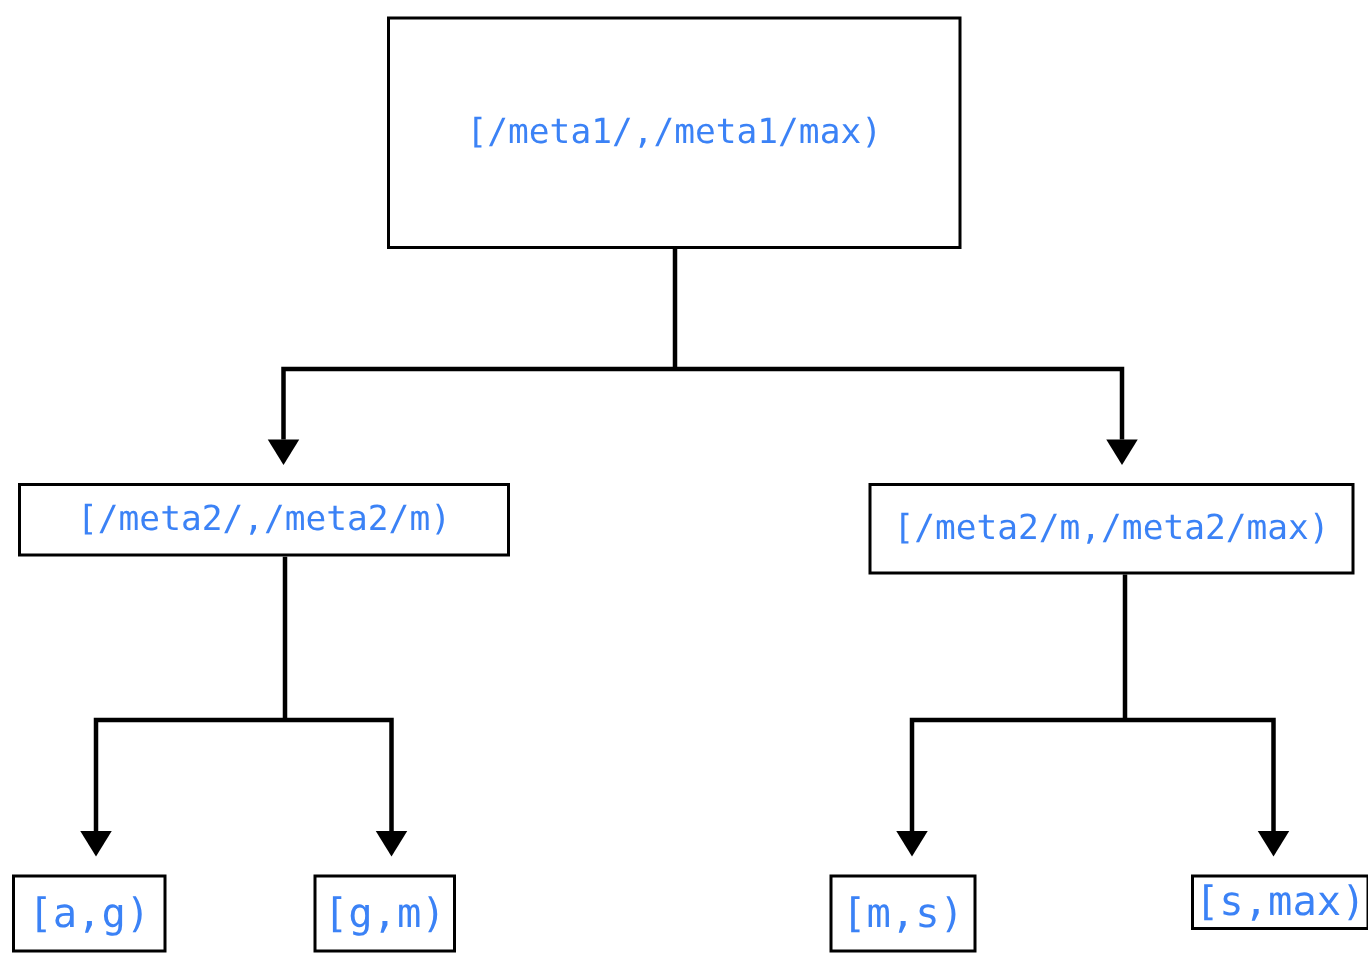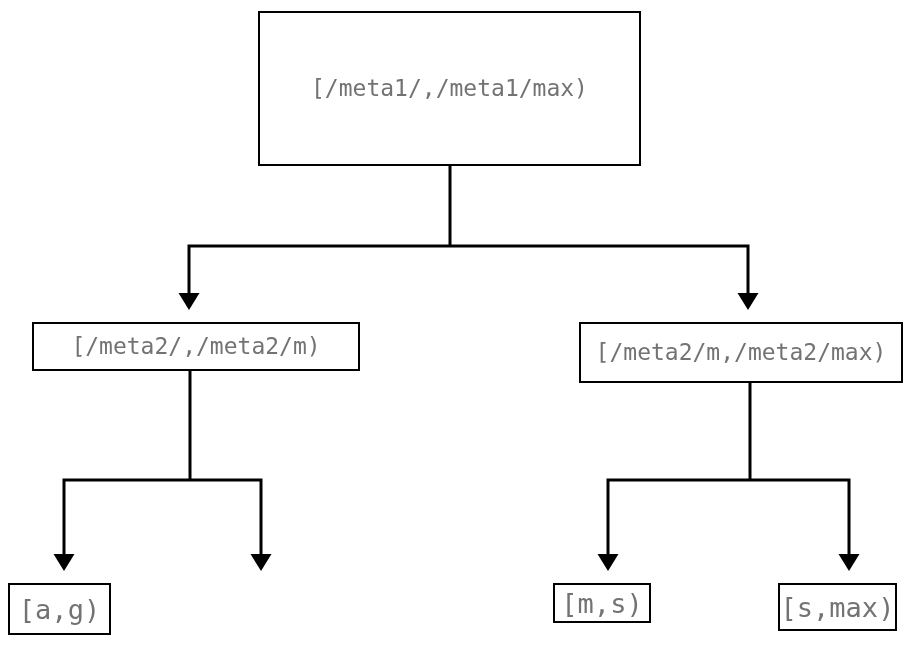--- a/index.html
+++ b/index.html
@@ -24,21 +24,21 @@
     height: 652px;
   }
   .node-box {
     position: absolute;
     box-sizing: border-box;
     border: 2px solid #000000;
     background: #ffffff;
     display: flex;
     align-items: center;
     justify-content: center;
-    color: #737373;
+    color: #3b82f6;
     font-family: "DejaVu Sans Mono", "Liberation Mono", monospace;
     white-space: pre;
     z-index: 2;
   }
   .node-label {
     display: block;
     line-height: 1;
     letter-spacing: 0px;
   }
   .level-root .node-label { font-size: 23px; }
@@ -83,34 +83,37 @@
     <g>
       <path d="M 750 480 L 849 480 L 849 554" stroke="#000000" stroke-width="3" fill="none"></path>
       <polygon points="838.5,554 859.5,554 849,571" fill="#000000"></polygon>
     </g>
   </svg>
 
   <div class="node-box level-root" style="left:258px; top:11px; width:383px; height:155px;">
     <span class="node-label">[/meta1/,/meta1/max)</span>
   </div>
 
-  <div class="node-box level-mid" style="left:32px; top:322px; width:328px; height:49px;">
+  <div class="node-box level-mid" style="left:12px; top:322px; width:328px; height:49px;">
     <span class="node-label">[/meta2/,/meta2/m)</span>
   </div>
 
   <div class="node-box level-mid" style="left:579px; top:322px; width:324px; height:61px;">
     <span class="node-label">[/meta2/m,/meta2/max)</span>
   </div>
 
   <div class="node-box level-leaf" style="left:8px; top:583px; width:103px; height:52px;">
     <span class="node-label">[a,g)</span>
   </div>
 
+  <div class="node-box level-leaf" style="left:209px; top:583px; width:95px; height:52px;">
+    <span class="node-label">[g,m)</span>
+  </div>
 
-  <div class="node-box level-leaf" style="left:553px; top:583px; width:98px; height:40px;">
+  <div class="node-box level-leaf" style="left:553px; top:583px; width:98px; height:52px;">
     <span class="node-label">[m,s)</span>
   </div>
 
-  <div class="node-box level-leaf" style="left:778px; top:583px; width:119px; height:48px;">
+  <div class="node-box level-leaf" style="left:794px; top:583px; width:119px; height:37px;">
     <span class="node-label">[s,max)</span>
   </div>
 
 </div>
 
 </body></html>

